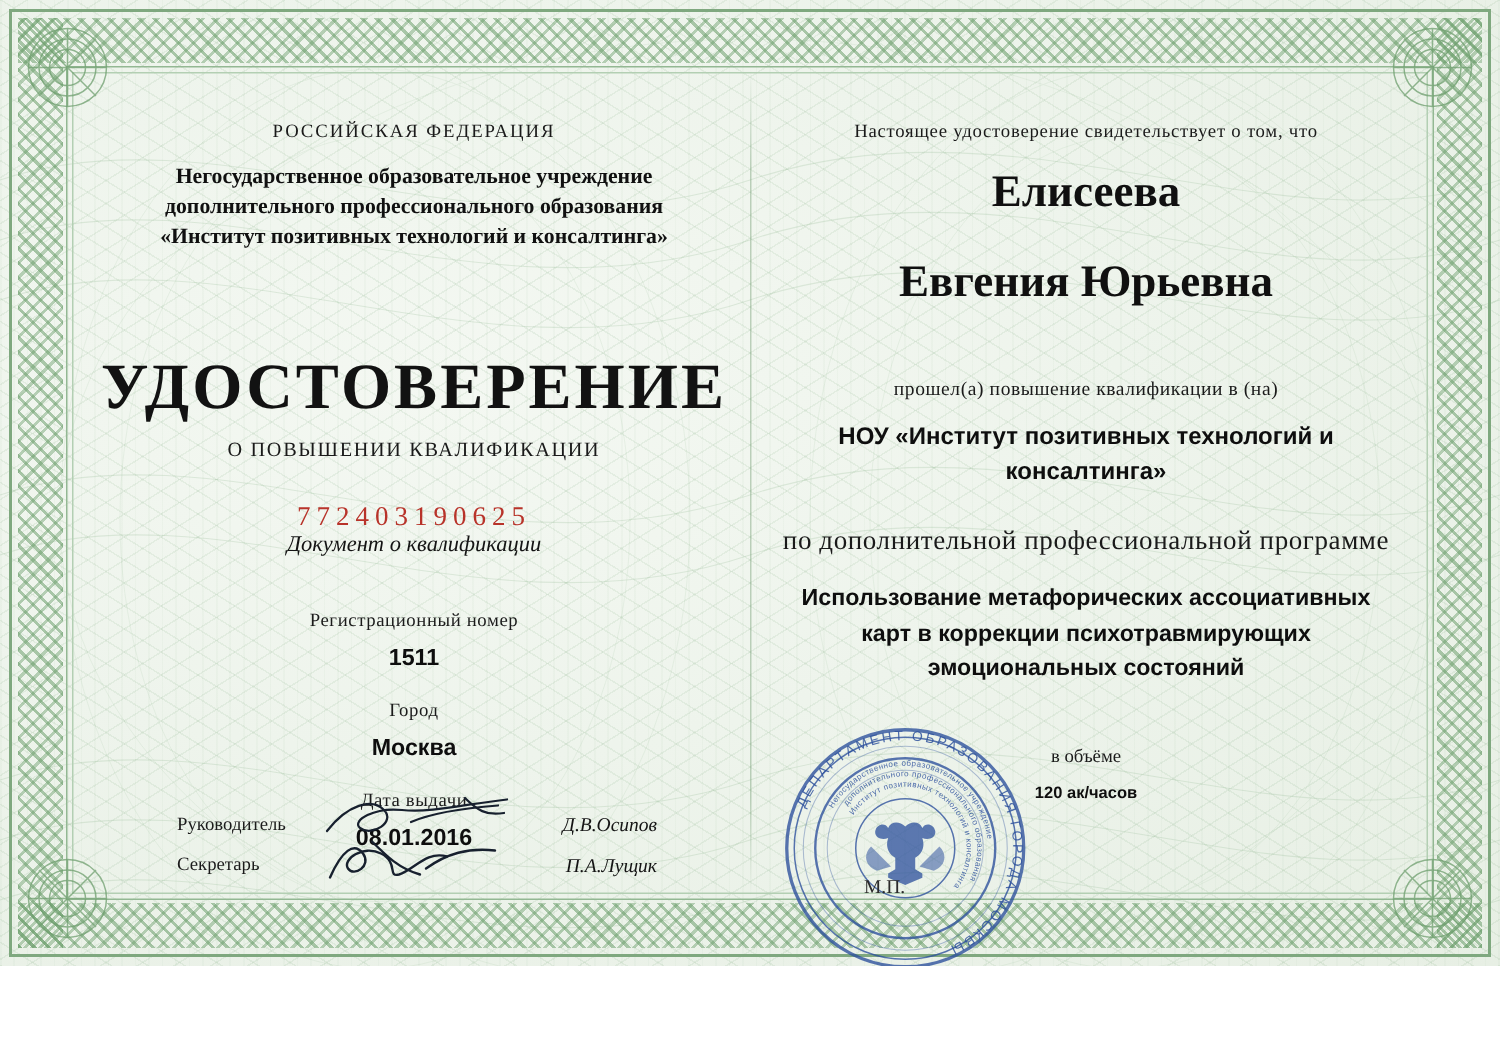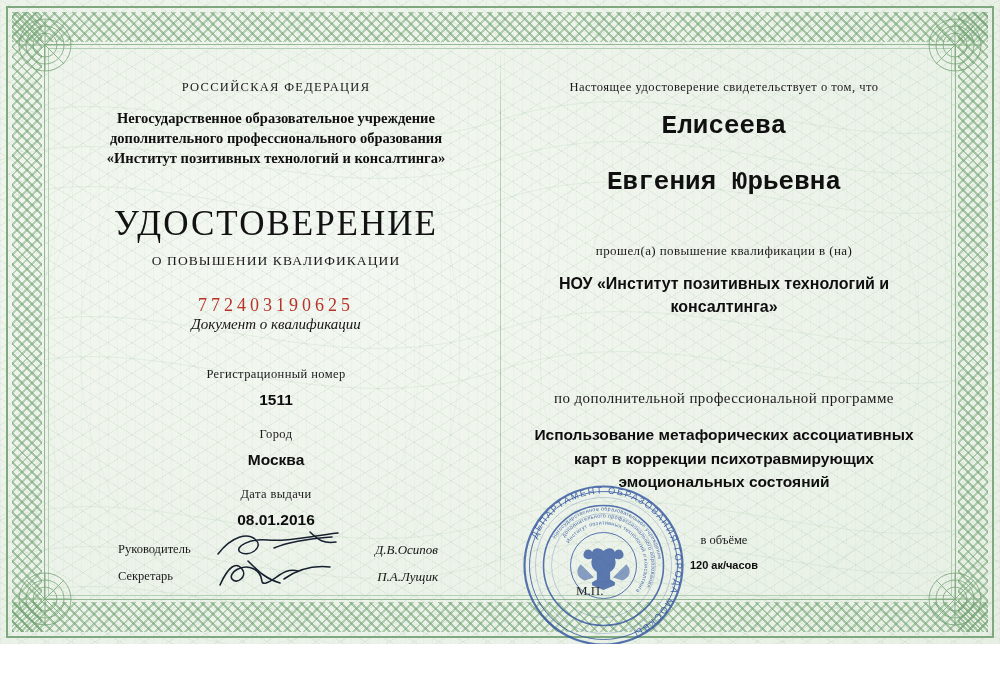--- a/index.html
+++ b/index.html
@@ -99,24 +99,24 @@
     color: #1a1a1a;
   }
   .org-block {
     margin-top: 13px;
     font-size: 14.5px;
     font-weight: bold;
     line-height: 1.38;
     color: #101010;
   }
   .title-main {
-    margin-top: 36px;
-    font-size: 35px;
+    margin-top: 66px;
+    font-size: 43px;
     letter-spacing: 2px;
-    font-weight: normal;
+    font-weight: bold;
     color: #121212;
   }
   .title-sub {
     margin-top: 9px;
     font-size: 13.5px;
     letter-spacing: 1.1px;
     color: #1a1a1a;
   }
   .serial {
     margin-top: 26px;
@@ -149,45 +149,45 @@
 
   
   .r-lead {
     margin-top: 30px;
     font-size: 12.5px;
     letter-spacing: .5px;
     color: #1a1a1a;
   }
   .r-name {
     margin-top: 16px;
-    font-size: 26px;
-    font-weight: bold;
-    font-family: Liberation Mono, monospace;
+    font-size: 30px;
+    font-weight: bold;
+    font-family: Liberation Serif, serif;
     color: #101010;
   }
   .r-name.second {
     margin-top: 26px;
   }
   .r-label {
     margin-top: 46px;
     font-size: 13px;
     letter-spacing: .4px;
     color: #1a1a1a;
   }
   .r-org {
     margin-top: 14px;
     font-size: 16px;
     font-weight: bold;
     font-family: "Liberation Sans", sans-serif;
     line-height: 1.42;
     color: #0e0e0e;
   }
   .r-label2 {
-    margin-top: 72px;
-    font-size: 15px;
+    margin-top: 24px;
+    font-size: 18px;
     letter-spacing: .4px;
     color: #1a1a1a;
   }
   .r-program {
     margin-top: 16px;
     font-size: 15.5px;
     font-weight: bold;
     font-family: "Liberation Sans", sans-serif;
     line-height: 1.5;
     color: #0e0e0e;

